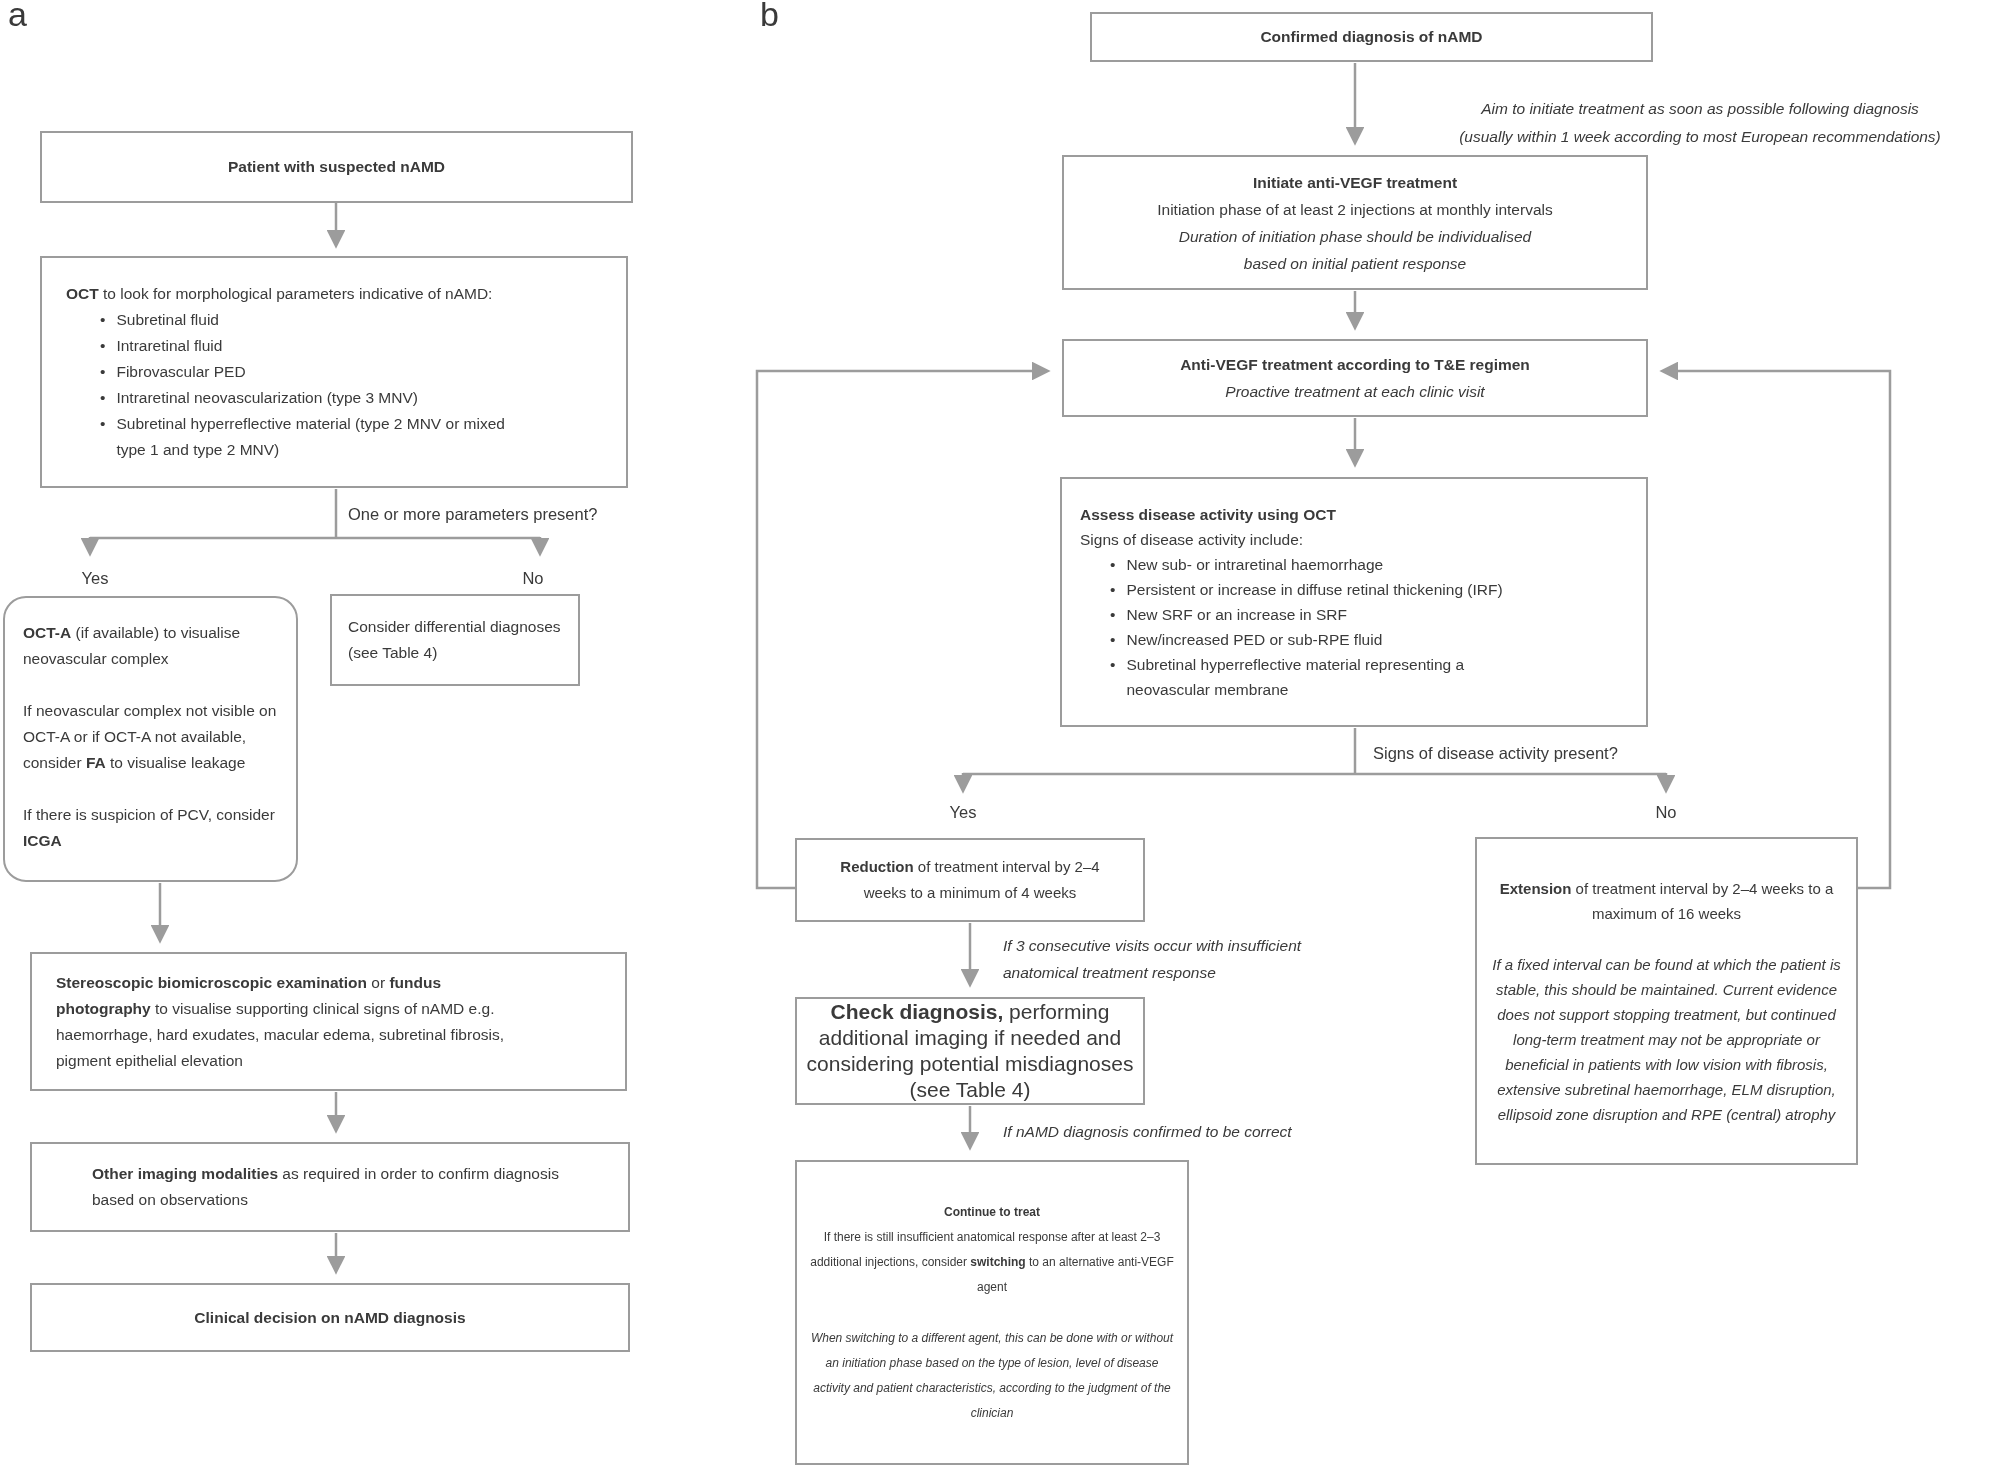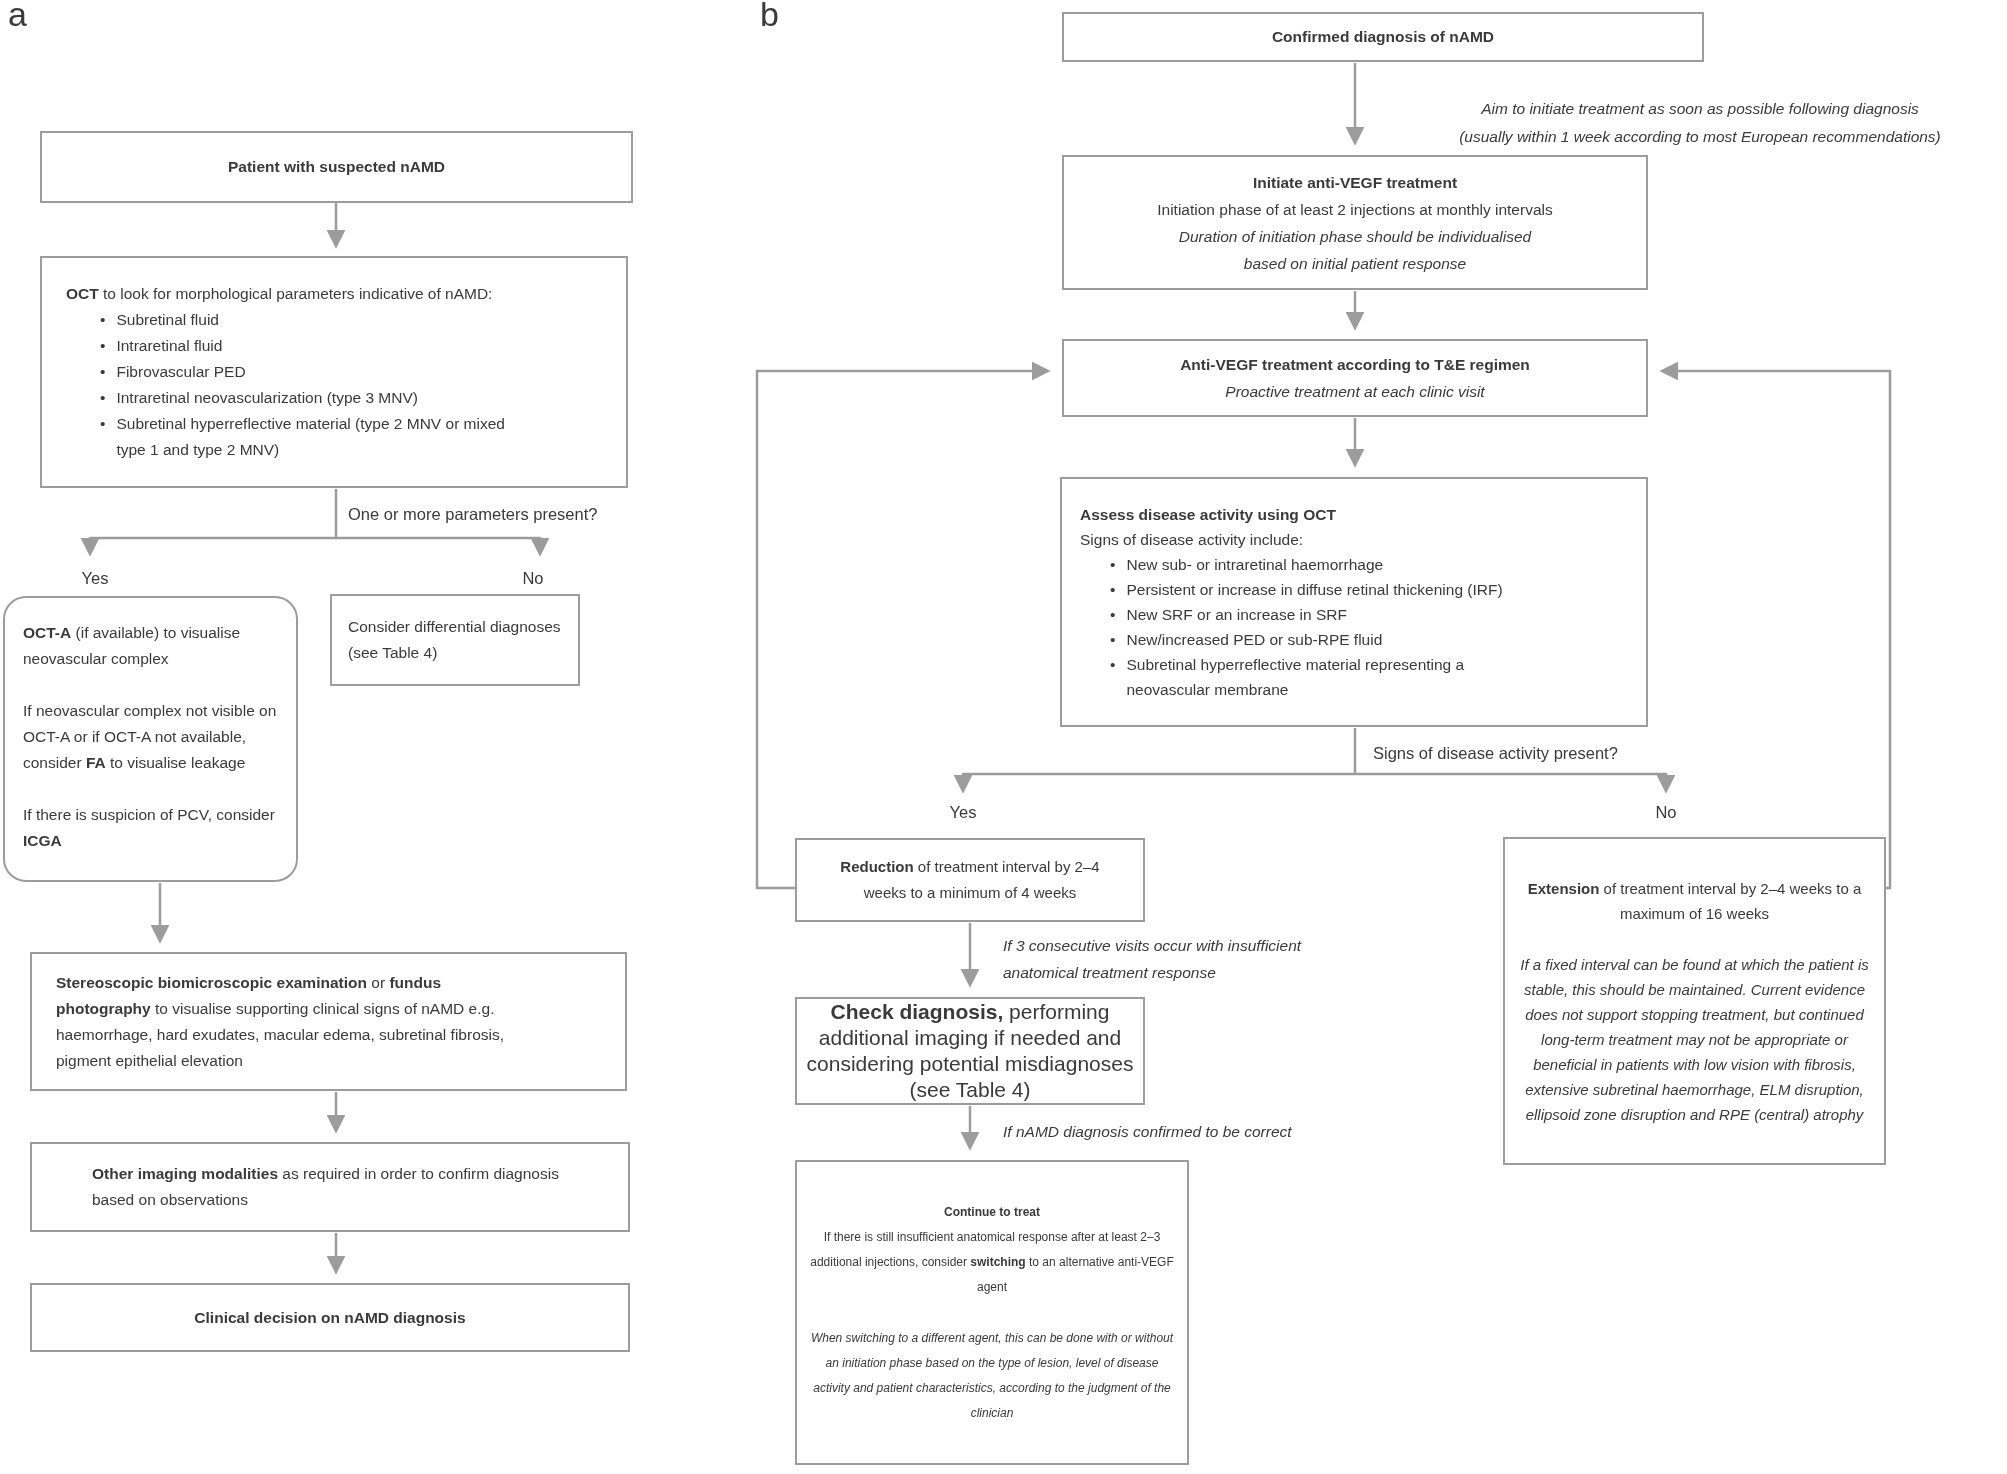--- a/index.html
+++ b/index.html
@@ -36,37 +36,37 @@
   #a6{left:30px;top:1142px;width:600px;height:90px;padding:0 20px 0 24px;align-items:center;}
   #a6 .pline{max-width:480px;}
   #a7{left:30px;top:1283px;width:600px;height:69px;}
   #qa{left:348px;top:502px;}
   #yesa{left:65px;top:566px;width:60px;text-align:center;}
   #noa{left:503px;top:566px;width:60px;text-align:center;}
   #pa-label{left:8px;top:-4px;}
   #pb-label{left:760px;top:-4px;}
 
   
-  #b1{left:1062px;top:12px;width:642px;height:50px;text-align:center;}
+  #b1{left:1090px;top:12px;width:563px;height:50px;text-align:center;}
   #ann1{left:1400px;top:95px;width:600px;text-align:center;}
   #b2{left:1062px;top:155px;width:586px;height:135px;line-height:27px;}
   #b3{left:1062px;top:339px;width:586px;height:78px;line-height:27px;}
   #b4{left:1060px;top:477px;width:588px;height:250px;padding:0 16px 0 18px;line-height:25px;}
   #b4 .bullet{margin-left:30px;}
   #b4 .btxt{max-width:378px;}
   #qb{left:1373px;top:741px;}
   #yesb{left:933px;top:800px;width:60px;text-align:center;}
   #nob{left:1636px;top:800px;width:60px;text-align:center;}
   #b5{left:795px;top:838px;width:350px;height:84px;font-size:15px;line-height:26px;}
   #b5 .pline{max-width:272px;margin:0 auto;}
   #ann2{left:1003px;top:932px;width:345px;line-height:27px;}
   #b7{left:795px;top:997px;width:350px;height:108px;font-size:21px;line-height:26px;padding:0 8px;}
   #ann3{left:1003px;top:1118px;width:430px;}
   #b8{left:795px;top:1160px;width:394px;height:305px;font-size:12px;line-height:25px;padding:16px 10px;}
-  #b6{left:1475px;top:837px;width:383px;height:328px;font-size:15px;line-height:25px;padding:0 12px;margin-left:28px;}
+  #b6{left:1475px;top:837px;width:383px;height:328px;font-size:15px;line-height:25px;padding:0 12px;}
 </style>
 </head>
 <body>
 
 <div id="canvas">
 
   <svg id="connectors" viewBox="0 0 2007 1474" xmlns="http://www.w3.org/2000/svg">
     <defs>
       <marker id="arrow" viewBox="0 0 10 10" refX="7" refY="5" markerWidth="7.5" markerHeight="7.5" orient="auto-start-reverse" markerUnits="strokeWidth">
         <path d="M0 0 L10 5 L0 10 Z" fill="#9c9c9c"></path>

